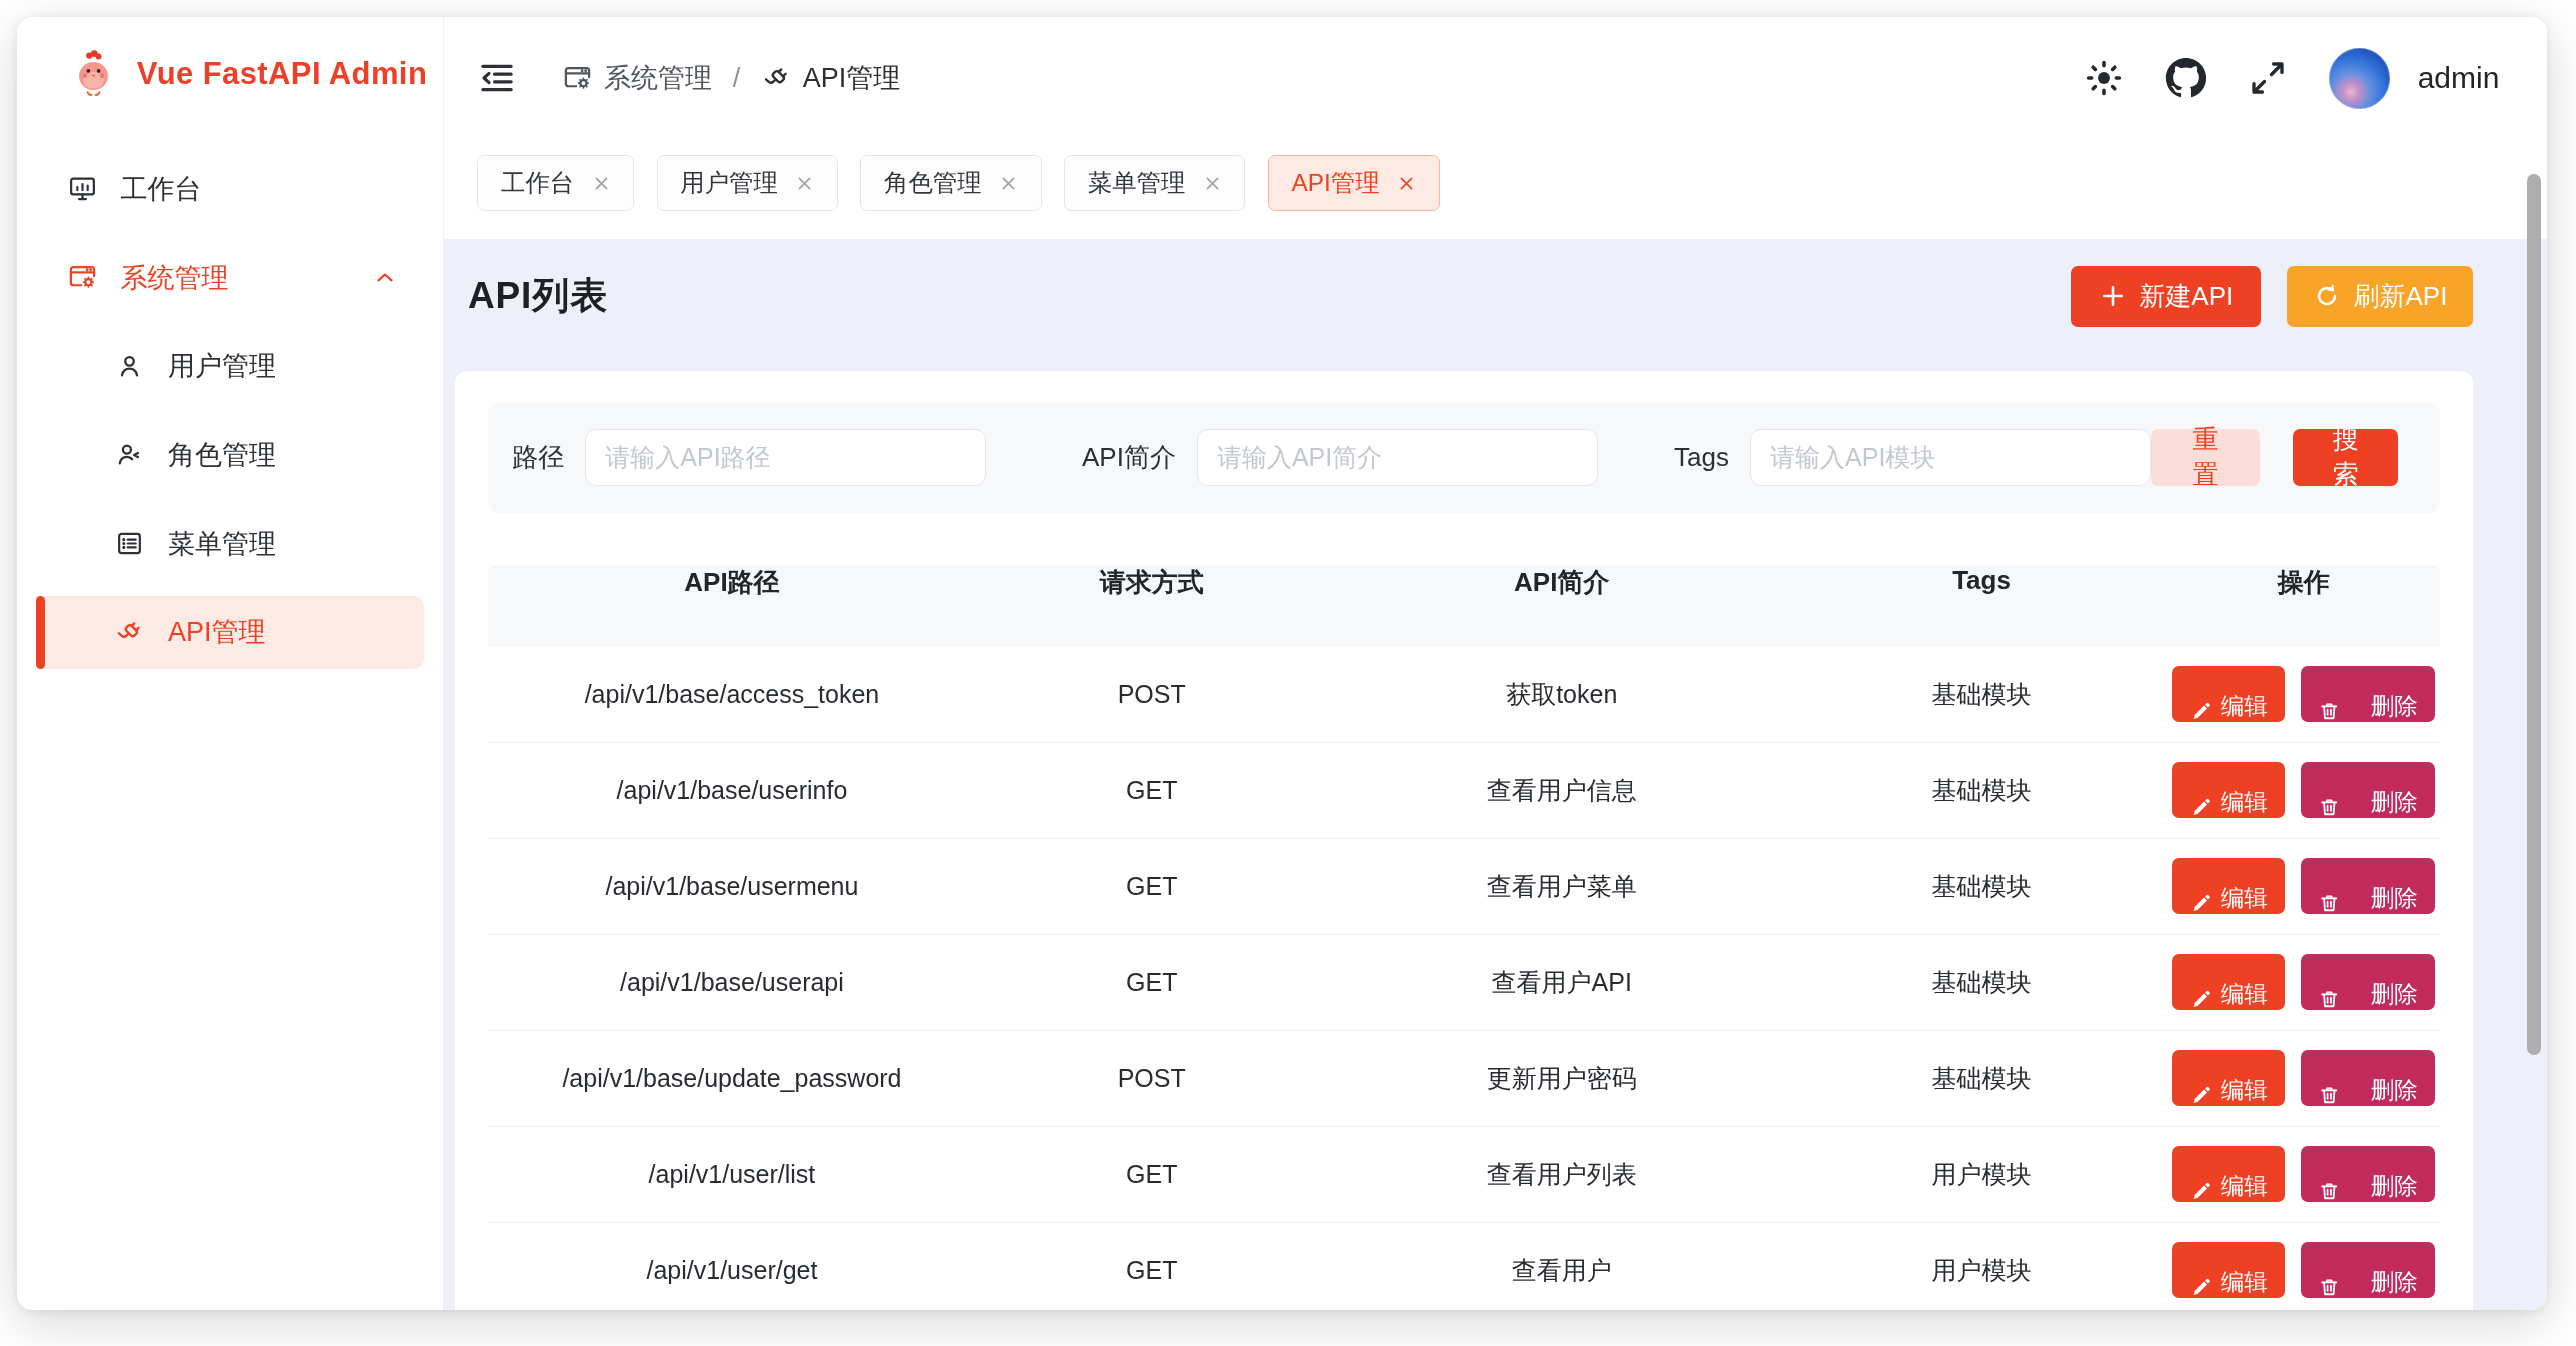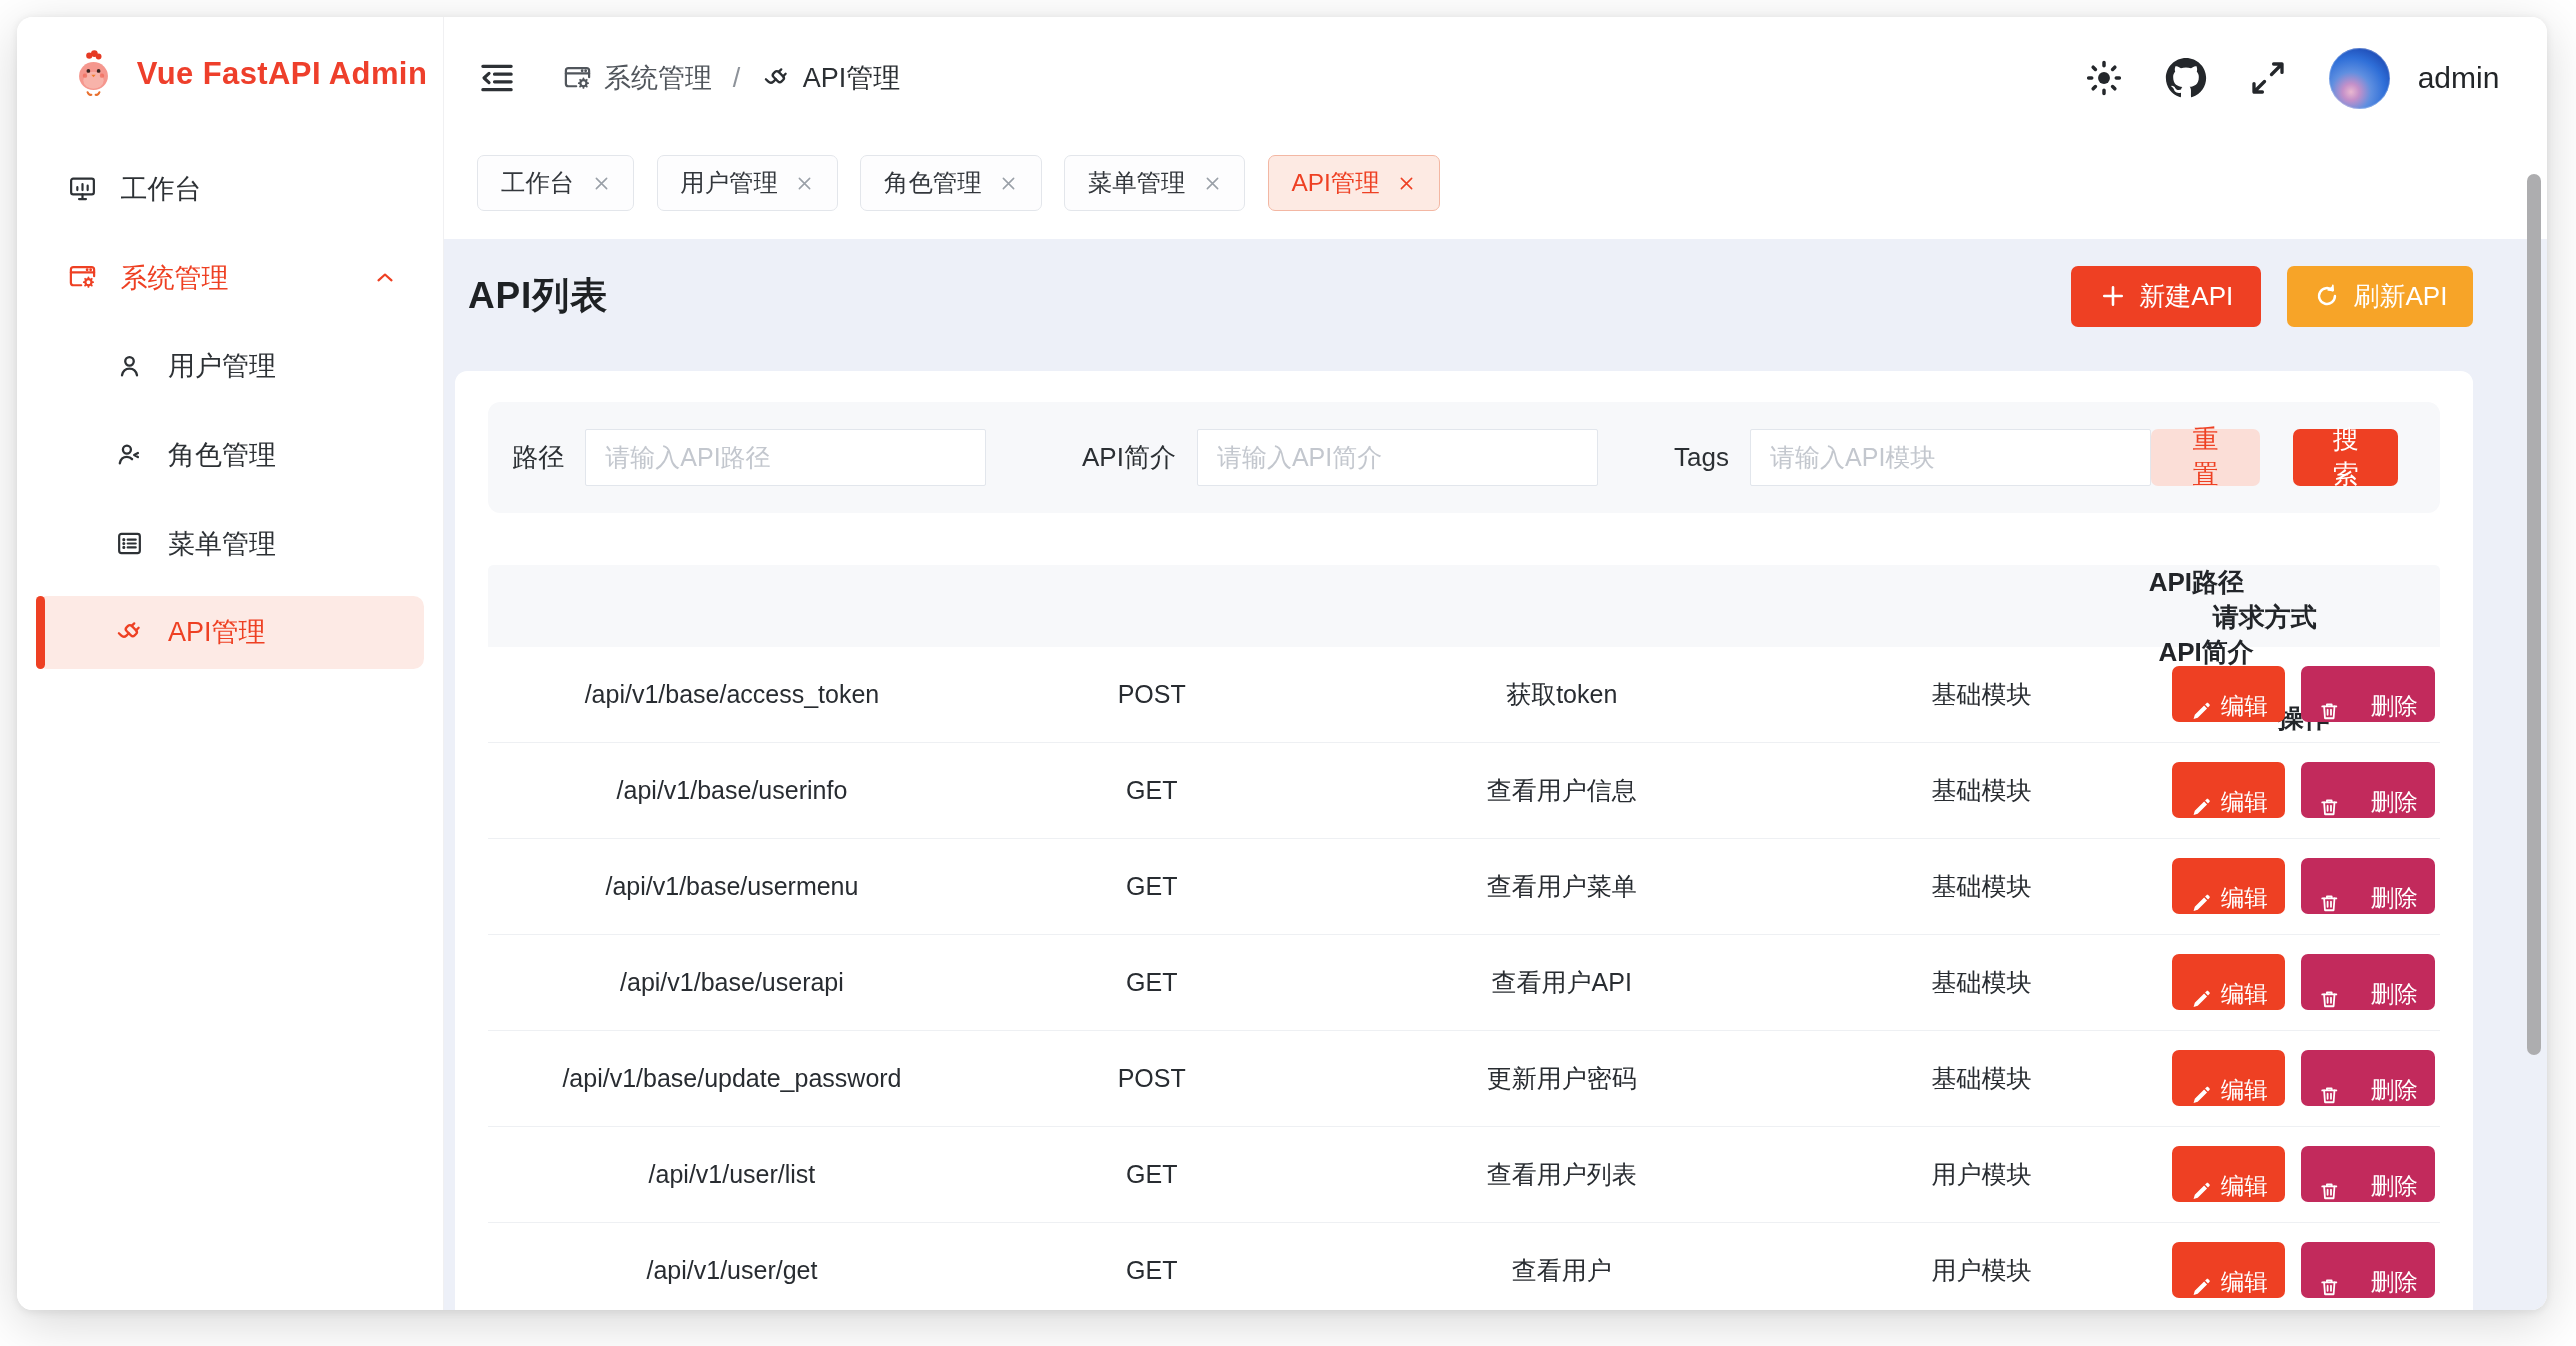--- a/index.html
+++ b/index.html
@@ -61,31 +61,31 @@
     border-radius:7px; font-size:26px; color:#fff; cursor:pointer; font-family:inherit; }
   .btn .bi { width:28px; height:28px; }
   .btn-new { background:var(--primary); padding:0 28px; }
   .btn-refresh { background:var(--warning); padding:0 26px; }
 
   .card { margin-top:40px; background:#fff; border-radius:12.2px; padding:30.5px 33px 0 33px; height:1045px; }
 
   .filter-panel { background:var(--panel-bg); border-radius:12.2px; height:111px; display:flex;
     align-items:center; padding:0 42px 0 24.4px; gap:0; }
   .f-label { font-size:26px; color:#2b2f33; white-space:nowrap; }
-  .f-input { width:409px; height:57px; margin-left:21px; border:1.7px solid var(--border); border-radius:2px;
+  .f-input { width:409px; height:57px; margin-left:21px; border:1.7px solid var(--border); border-radius:11px;
     background:#fff; font-size:25px; padding:0 19px; color:#2b2f33; outline:none; font-family:inherit; }
   .f-input::placeholder { color:var(--muted); }
   .f-gap { width:98px; } .f-gap2 { width:78px; }
   .f-actions { margin-left:auto; display:flex; gap:33px; }
   .btn-reset { background:var(--reset-bg); color:var(--primary); padding:0 30px; height:57px; }
   .btn-search { background:var(--primary); padding:0 28px; height:57px; }
 
   
   .table { margin-top:52px; }
-  .t-head { display:flex; background:var(--panel-bg); border-radius:5.2px 5.2px 0 0; height:82px; align-items:flex-end;flex-direction:column; }
+  .t-head { display:flex; background:var(--panel-bg); border-radius:5.2px 5.2px 0 0; height:82px; align-items:flex-start; }
   .t-row { display:flex; height:96px; align-items:center; border-bottom:1.7px solid var(--divider); background:#fff; }
   .t-cell { text-align:center; font-size:25px; color:#282c31; display:flex; align-items:center; justify-content:center; }
   .t-head .t-cell { font-weight:600; font-size:26px; color:#222529; }
   .c1{width:25%;} .c2{width:18%;} .c3{width:24%;} .c4{width:19%;} .c5{width:14%;}
   .row-actions { display:flex; gap:15.7px; justify-content:center; }
   .abtn { display:flex; align-items:flex-end; gap:8.7px; height:56px; padding:0 17.4px; border:none;
     border-radius:7px; color:#fff; font-size:23.5px; cursor:pointer; font-family:inherit; }
   .abtn .ai { width:22.6px; height:22.6px; }
   .abtn-edit { background:var(--primary); }
   .abtn-del { background:var(--danger);gap:30px; }

